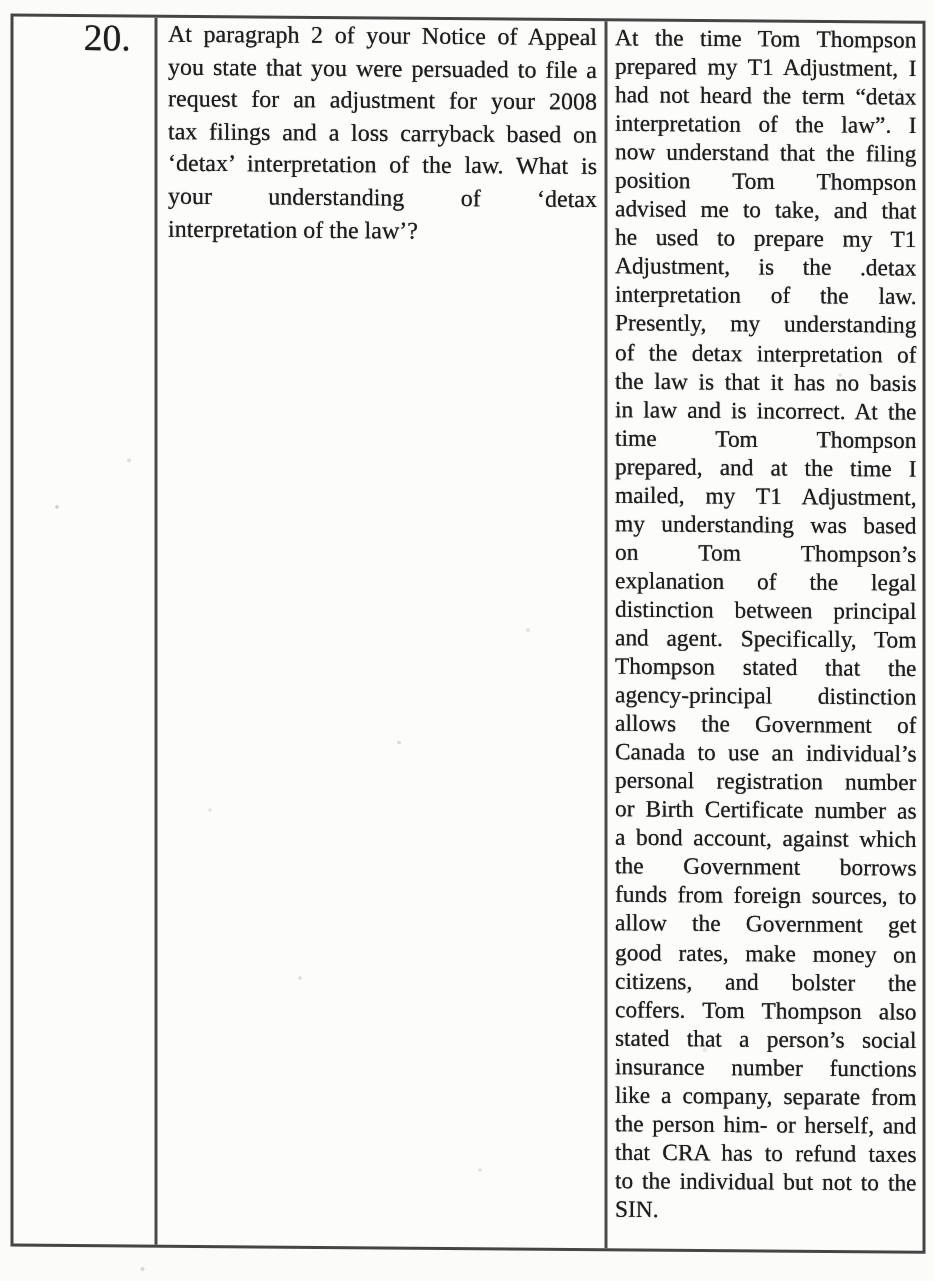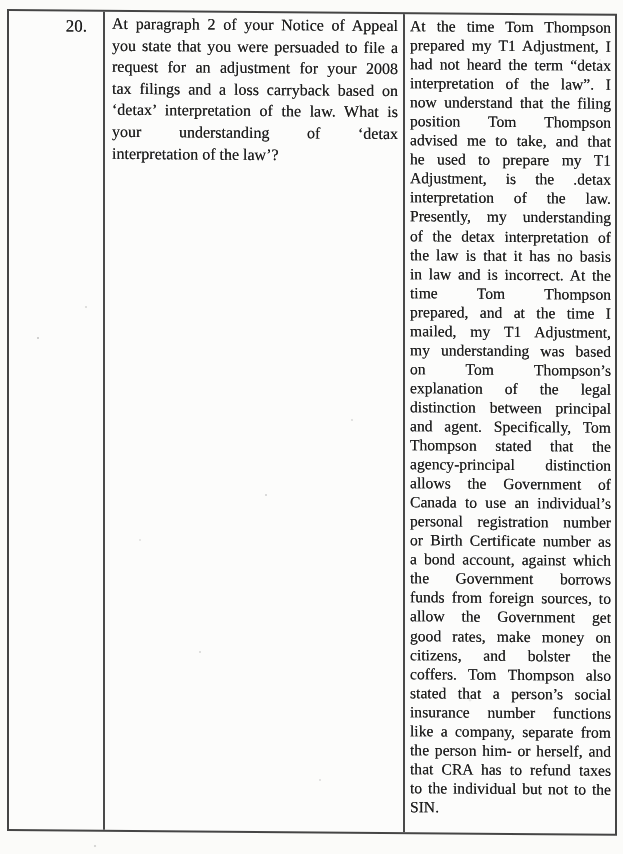--- a/index.html
+++ b/index.html
@@ -49,21 +49,21 @@
     transform-origin: 0 0;
     background: rgba(255,255,255,.35);
   }
   .cell {
     box-sizing: border-box;
     overflow: hidden;
   }
   .num-cell {
     text-align: right;
     padding: 4px 16px 0 0;
-    font-size: 17px;
+    font-size: 25px;
     line-height: 22px;
   }
   .q-cell {
     border-left: 2px solid #4a4a4a;
     padding: 1px 5px 0 7px;
     font-size: 16px;
     line-height: 21.6px;
   }
   .a-cell {
     border-left: 2px solid #4a4a4a;

